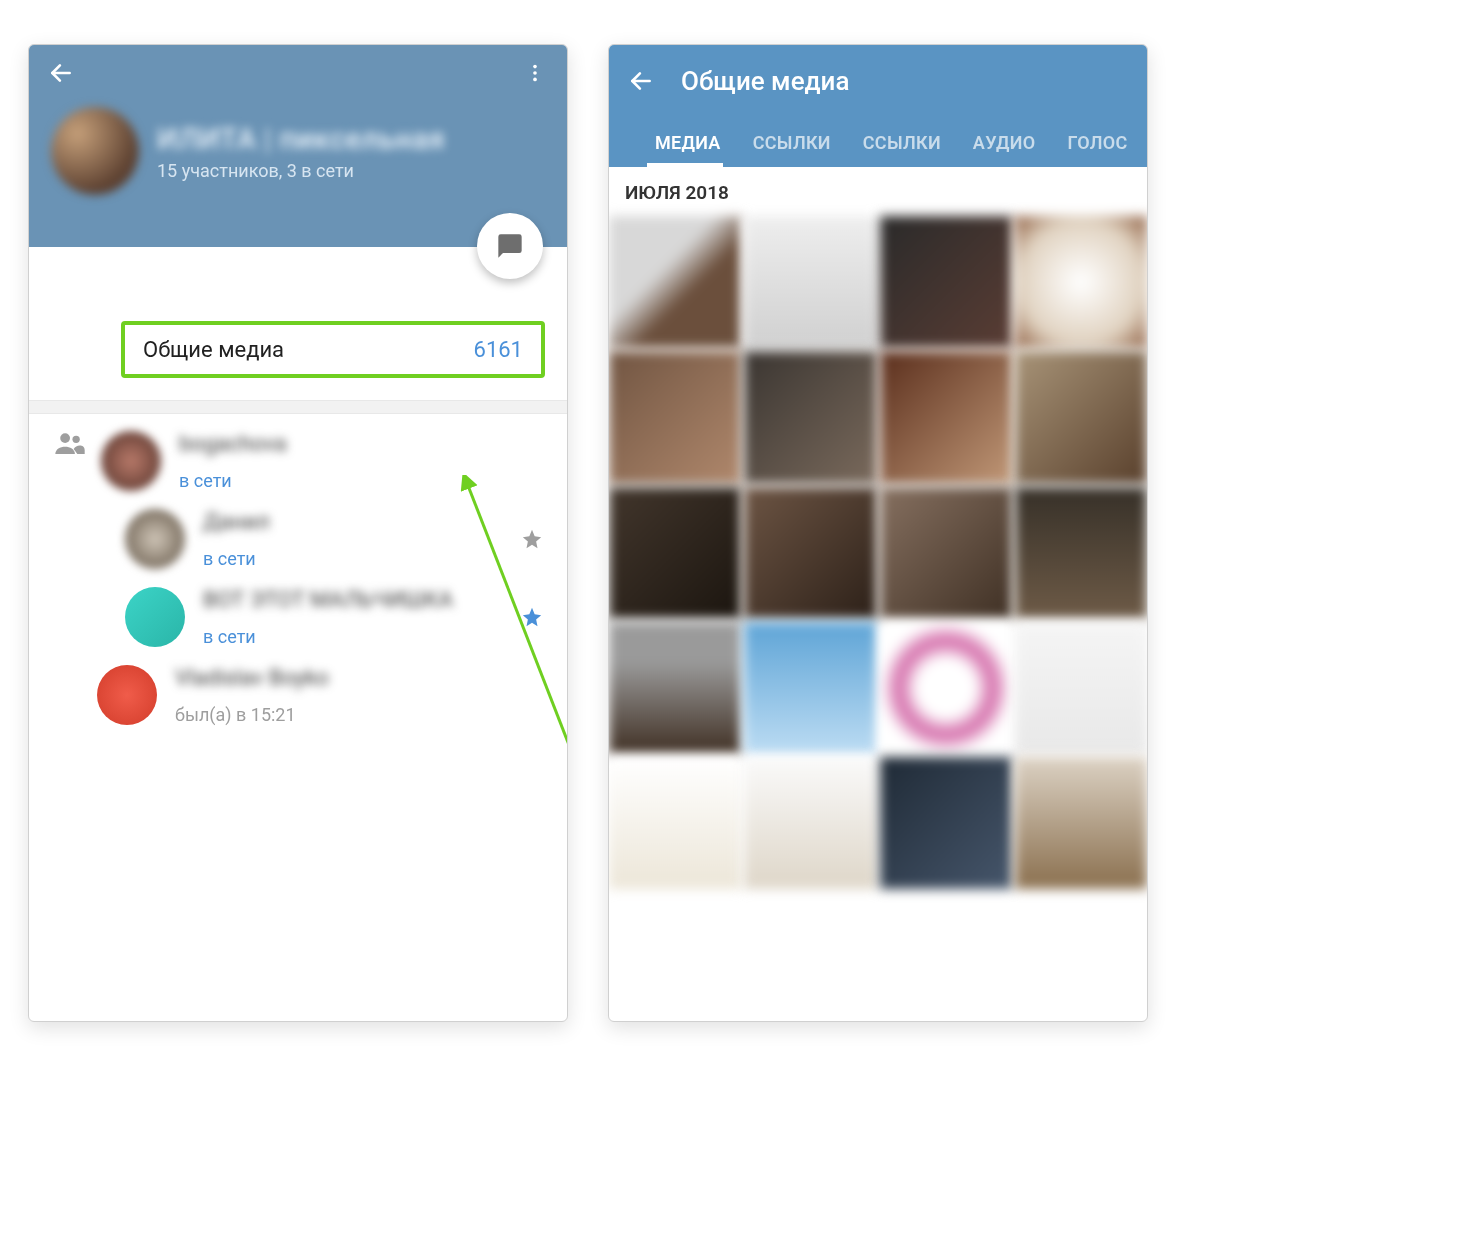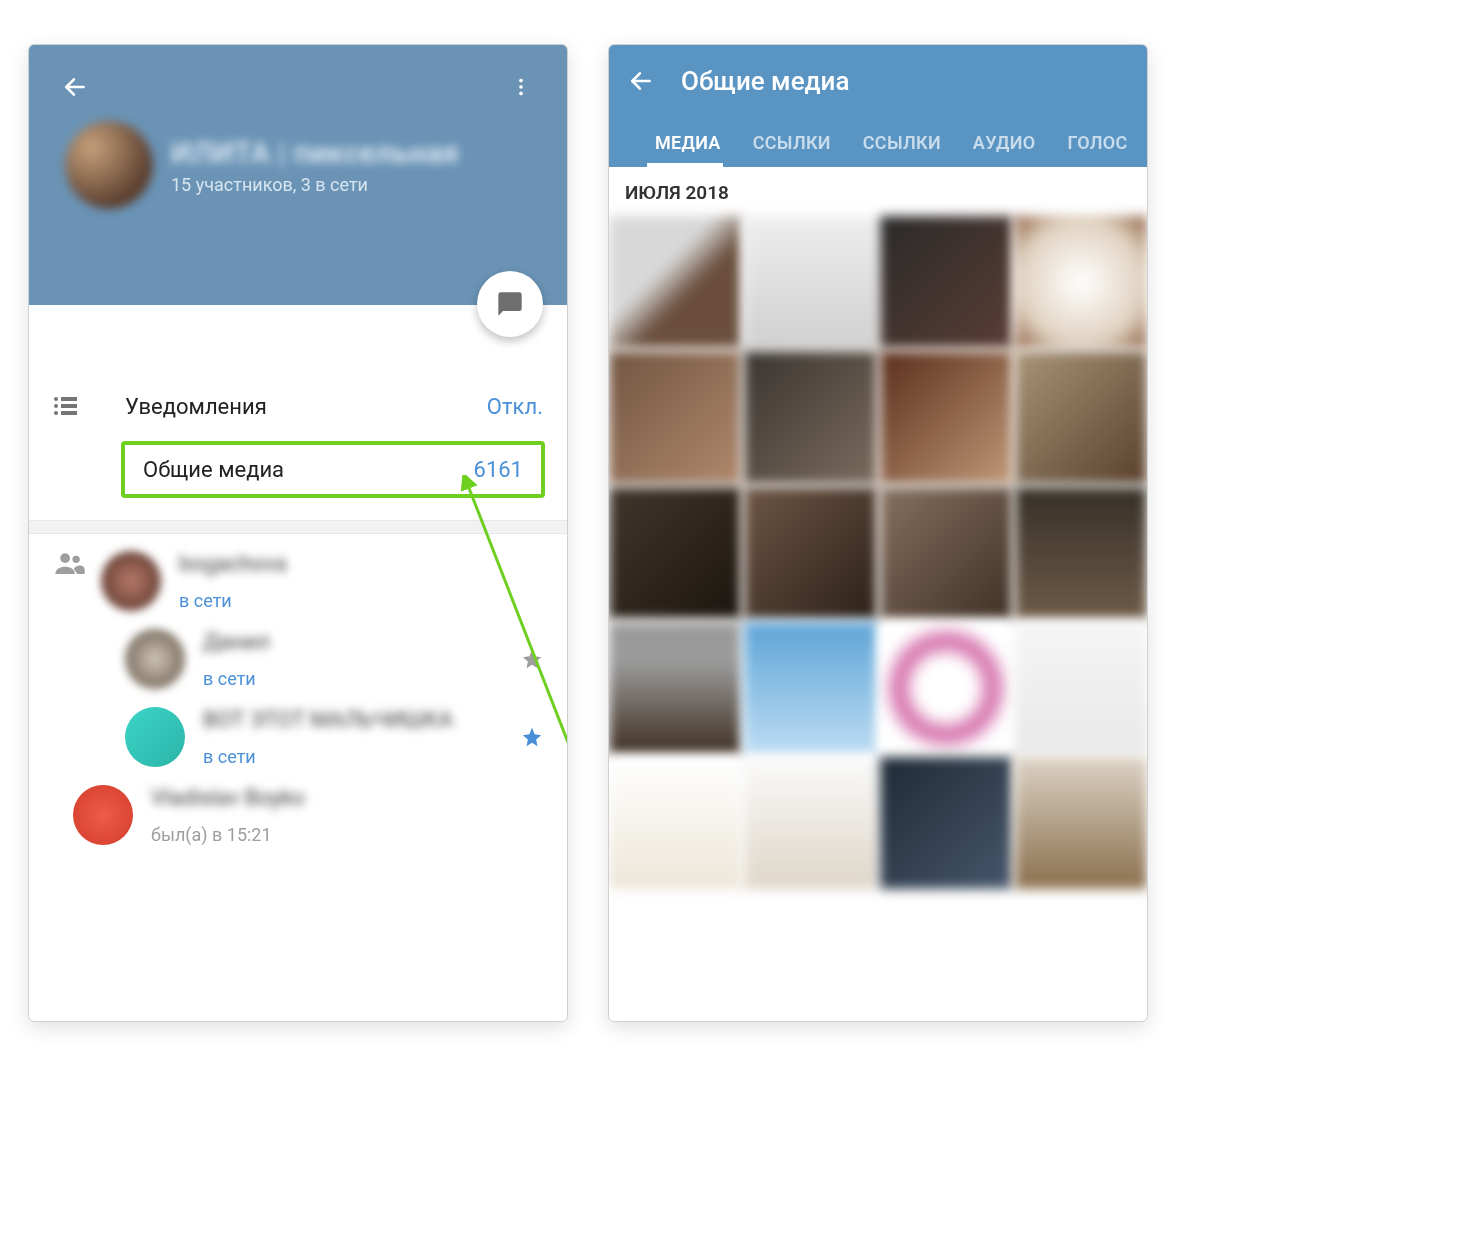--- a/index.html
+++ b/index.html
@@ -21,24 +21,24 @@
     box-shadow: 0 6px 20px rgba(0,0,0,0.12);
     overflow: hidden;
     display: flex;
     flex-direction: column;
     background: #fff;
     position: relative;
   }
   
   .header {
     background: #6a93b5;
-    height: 260px;
+    height: 202px;
     position: relative;
     color: #fff;
-    padding: 14px;
+    padding: 0;
   }
   .topbar {
     display: flex;
     align-items: center;
     justify-content: space-between;
     height: 56px;
     padding: 0 8px;
   }
   .icon-btn {
     width: 48px; height: 48px;
@@ -273,34 +273,20 @@
       </div>
     </div>
     <div class="fab">
       <svg width="28" height="28" viewBox="0 0 24 24" fill="#6e6e6e">
           <path d="M20 2H4a2 2 0 0 0-2 2v18l4-4h14a2 2 0 0 0 2-2V4a2 2 0 0 0-2-2z"></path>
         </svg>
     </div>
   </div>
 
   <div class="body-section">
-    <div class="row">
-      <div class="row-icon">
-        <svg width="26" height="22" viewBox="0 0 26 20" fill="#757575">
-            <circle cx="3" cy="3" r="2"></circle>
-            <rect x="8" y="1" width="16" height="4"></rect>
-            <circle cx="3" cy="10" r="2"></circle>
-            <rect x="8" y="8" width="16" height="4"></rect>
-            <circle cx="3" cy="17" r="2"></circle>
-            <rect x="8" y="15" width="16" height="4"></rect>
-          </svg>
-      </div>
-      <div class="row-label">Уведомления</div>
-      <div class="row-value">Откл.</div>
-    </div>
 
     <div class="row-highlight">
       <div class="row-label">Общие медиа</div>
       <div class="row-value">6161</div>
     </div>
 
 
     <div class="divider"></div>
 
     <div class="members">
@@ -343,21 +329,21 @@
           <div class="m-name">ВОТ ЭТОТ МАЛЬЧИШКА</div>
           <div class="m-status">в сети</div>
         </div>
         <div class="star blue">
           <svg width="22" height="22" viewBox="0 0 24 24" fill="currentColor">
               <path d="M12 2l2.9 6.9L22 10l-5.5 4.8L18 22l-6-3.6L6 22l1.5-7.2L2 10l7.1-1.1z"></path>
             </svg>
         </div>
       </div>
 
-      <div class="member-row" style="padding-left:44px;">
+      <div class="member-row" style="padding-left:68px;">
         <div class="m-avatar" style="background:radial-gradient(circle,#f05c4a,#d23c2a);filter:none;"></div>
         <div class="m-text">
           <div class="m-name">Vladislav Boyko</div>
           <div class="m-status gray">был(а) в 15:21</div>
         </div>
       </div>
     </div>
   </div>
 
   <svg class="annot-arrow" width="130" height="290">

